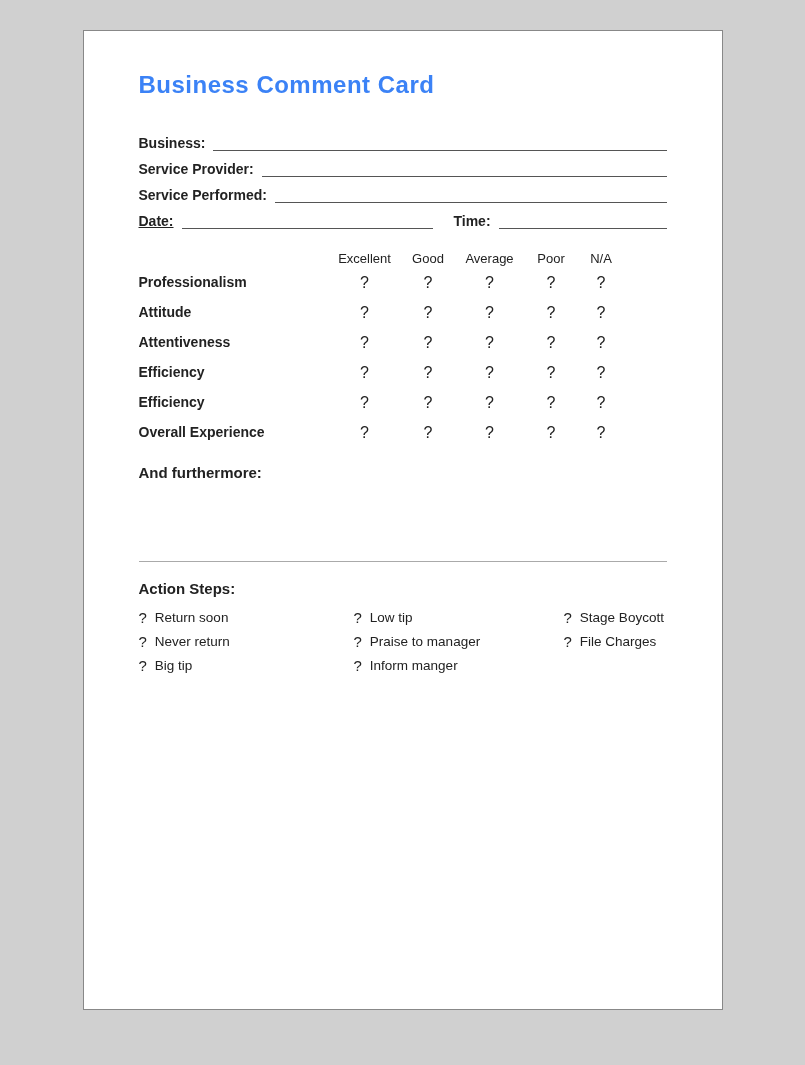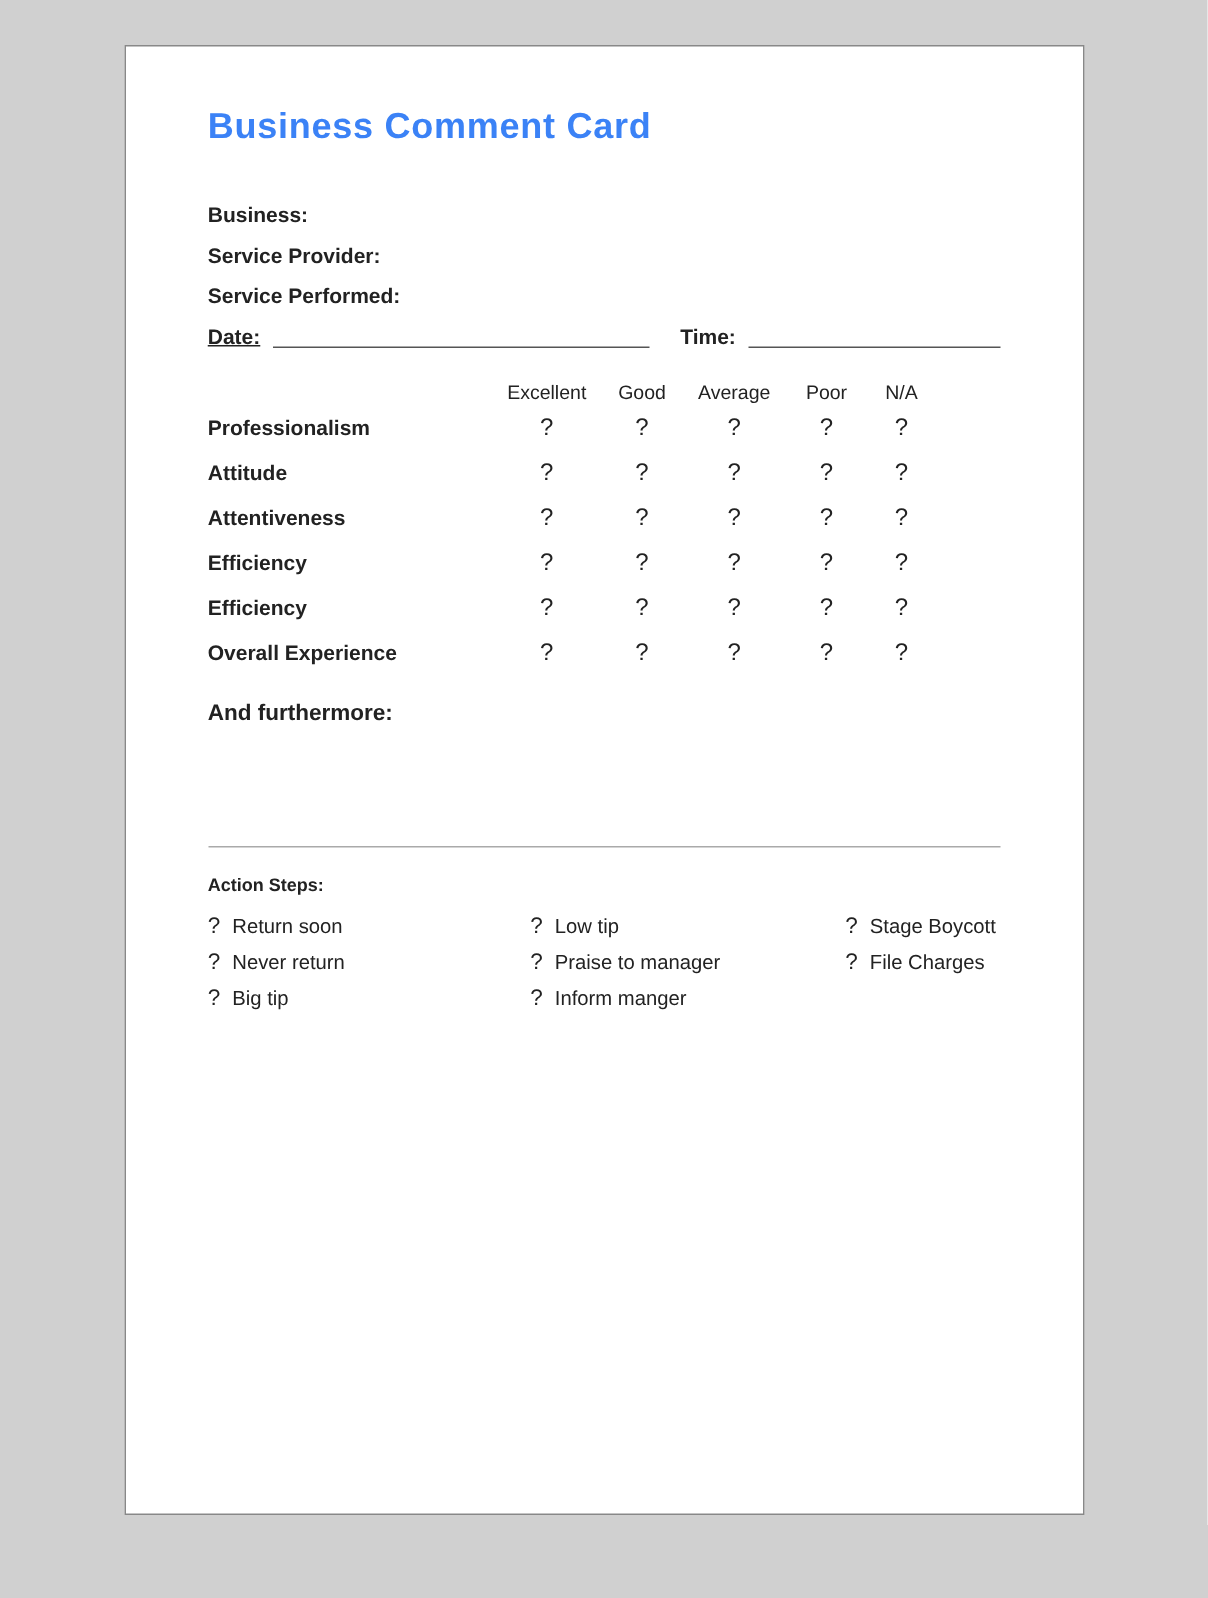--- a/index.html
+++ b/index.html
@@ -29,21 +29,20 @@
       margin-bottom: 36px;
       letter-spacing: 0.5px;
     }
     .fields-section {
       margin-bottom: 22px;
     }
     .field-row {
       display: flex;
       align-items: flex-start;
       margin-bottom: 10px;
-      flex-direction: column;
     }
     .field-label {
       font-family: Arial, sans-serif;
       font-size: 14px;
       font-weight: bold;
       color: #222;
       white-space: nowrap;
       margin-right: 8px;
     }
     .field-line {
@@ -136,21 +135,21 @@
       margin-bottom: 80px;
     }
     .divider {
       border: none;
       border-top: 1px solid #aaa;
       margin: 18px 0 18px 0;
     }
     .action-steps-section { }
     .action-steps-title {
       font-family: Arial, sans-serif;
-      font-size: 12px;
+      font-size: 15px;
       font-weight: bold;
       color: #222;
       margin-bottom: 12px;
     }
     .action-steps-grid {
       display: flex;
       flex-direction: column;
       gap: 7px;
     }
     .action-row {

